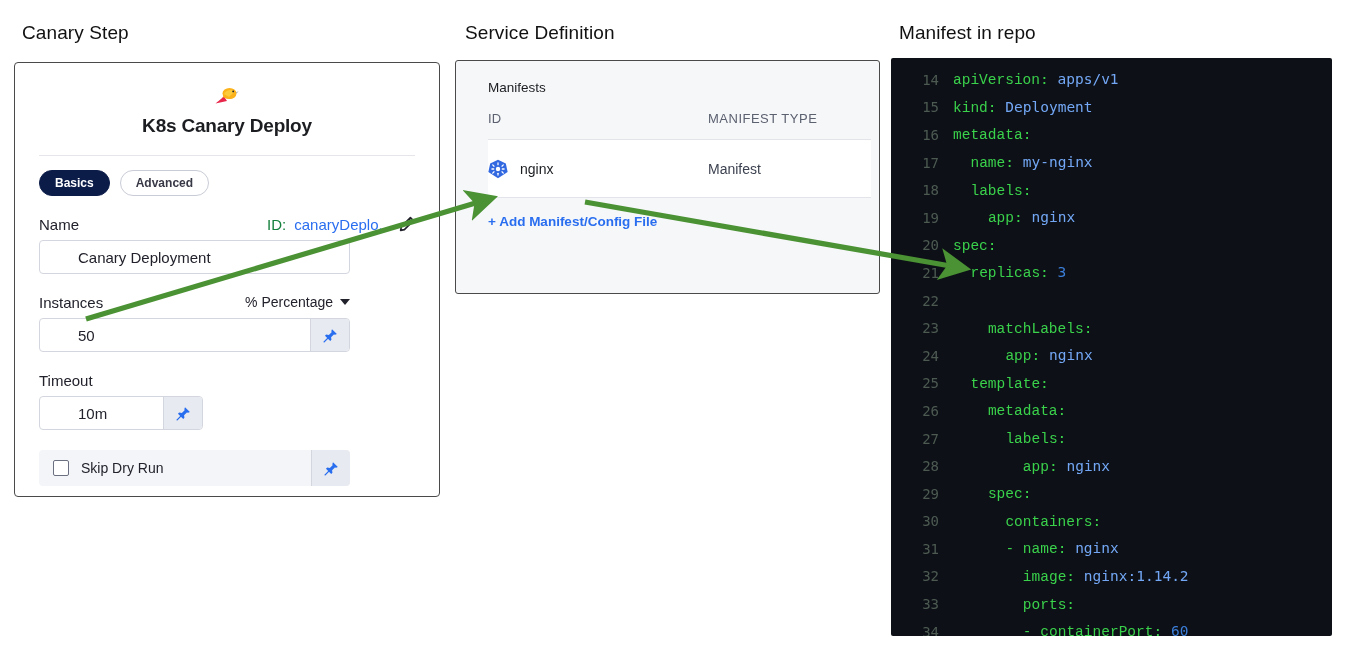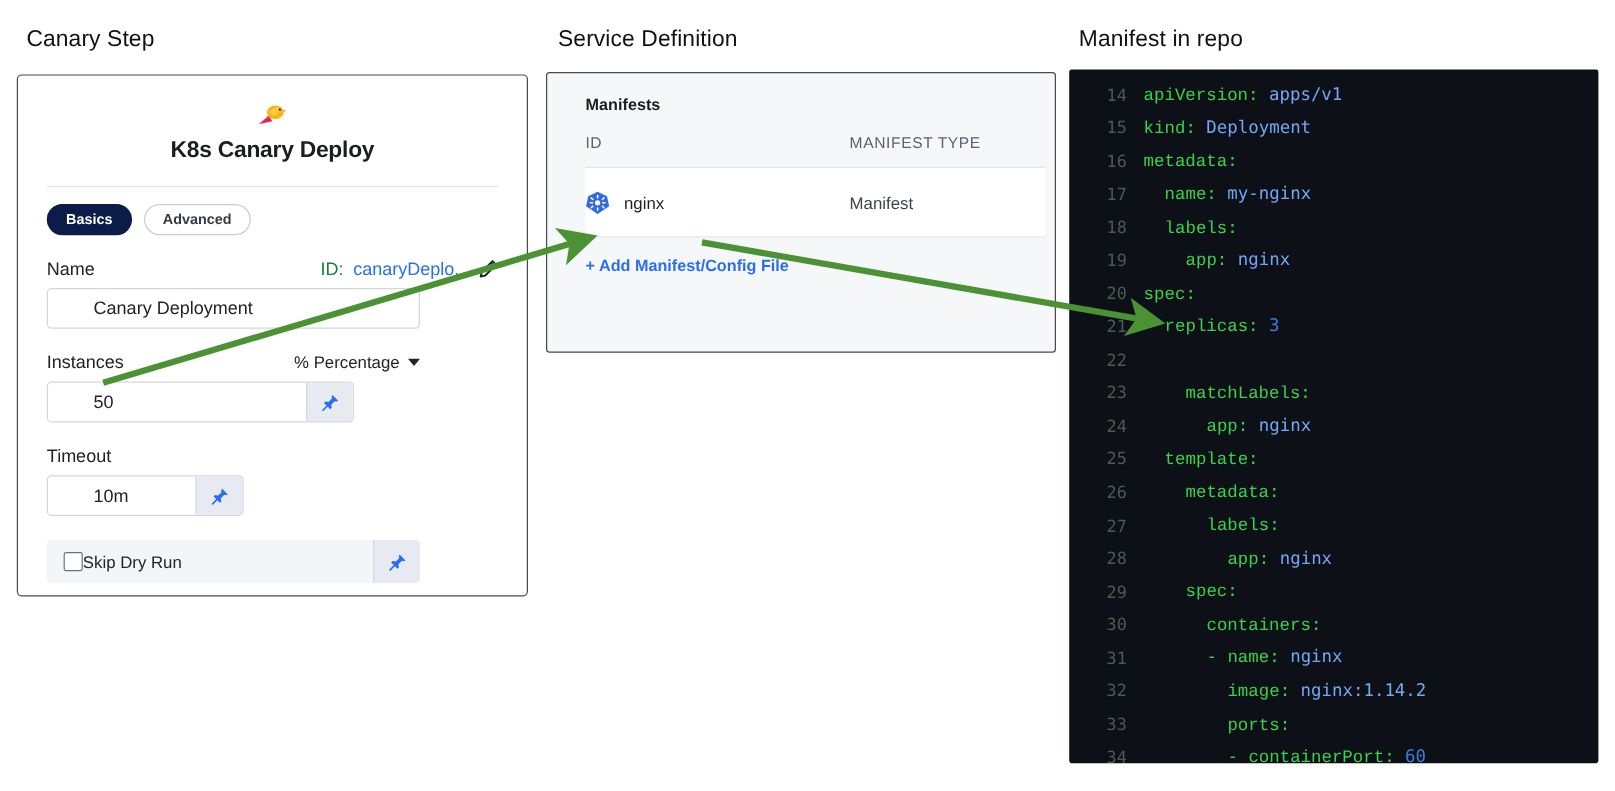--- a/index.html
+++ b/index.html
@@ -73,32 +73,32 @@
   .dropdown-label{
     display:flex;align-items:center;gap:7px;font-size:14px;color:#22222c;
   }
   .caret{width:0;height:0;border-left:5px solid transparent;border-right:5px solid transparent;
          border-top:6px solid #22222c;display:inline-block;}
 
   .check-row{
     margin-top:20px;background:#f4f5f8;border-radius:4px;height:36px;
     display:flex;align-items:stretch;overflow:hidden;
   }
-  .check-inner{flex:1;display:flex;align-items:center;gap:0;padding-left:14px;}
+  .check-inner{flex:1;display:flex;align-items:center;gap:12px;padding-left:14px;}
   .checkbox{width:14px;height:14px;border:1.4px solid #6b7080;border-radius:2px;background:#fff;}
   .check-label{font-size:14px;color:#22222c;}
 
   
   #service-card{
     position:absolute;left:455px;top:60px;width:425px;height:234px;
     background:#f6f7f9;border:1.5px solid #4a4a4a;border-radius:3px;
     box-sizing:border-box;overflow:hidden;
   }
   .svc-inner{padding:19px 0 0 32px;}
-  .manifests-title{font-size:13.5px;font-weight:700;color:#1b1d21;margin-bottom:16px;}
+  .manifests-title{font-size:13.5px;font-weight:400;color:#1b1d21;margin-bottom:16px;}
   .tbl{width:383px;}
   .tbl-head{
     display:flex;align-items:center;padding-bottom:13px;
     border-bottom:1px solid #e2e4e9;
   }
   .th{font-size:13px;color:#5c6170;letter-spacing:.2px;}
   .th.id{width:220px;}
   .th.type{letter-spacing:.5px;}
   .tbl-row{
     display:flex;align-items:center;height:57px;background:#ffffff;
@@ -184,21 +184,21 @@
 
     <div class="row-gap"></div>
 
     <div class="field-label-row" style="width:311px;">
       <span class="field-label">Instances</span>
       <span class="dropdown-label">
         <span>% Percentage</span>
         <span class="caret"></span>
       </span>
     </div>
-    <div class="input-box" style="width:256px;">
+    <div class="input-box" style="width:311px;">
       <span class="input-text">50</span>
       <span class="pin-cell">
         <span class="pin-icon">
           <svg viewBox="0 0 16 16" width="15" height="15">
             <path d="M9.6 1.2 L14.8 6.4 L12.9 7.1 L11.6 6.8 L8.6 9.8 L9.0 12.6 L7.7 13.9 L2.1 8.3 L3.4 7.0 L6.2 7.4 L9.2 4.4 L8.9 3.1 Z" fill="#2a6ef0"></path>
             <path d="M5.2 10.8 L1.2 14.8" stroke="#2a6ef0" stroke-width="1.5" stroke-linecap="round"></path>
           </svg>
         </span>
       </span>
     </div>

